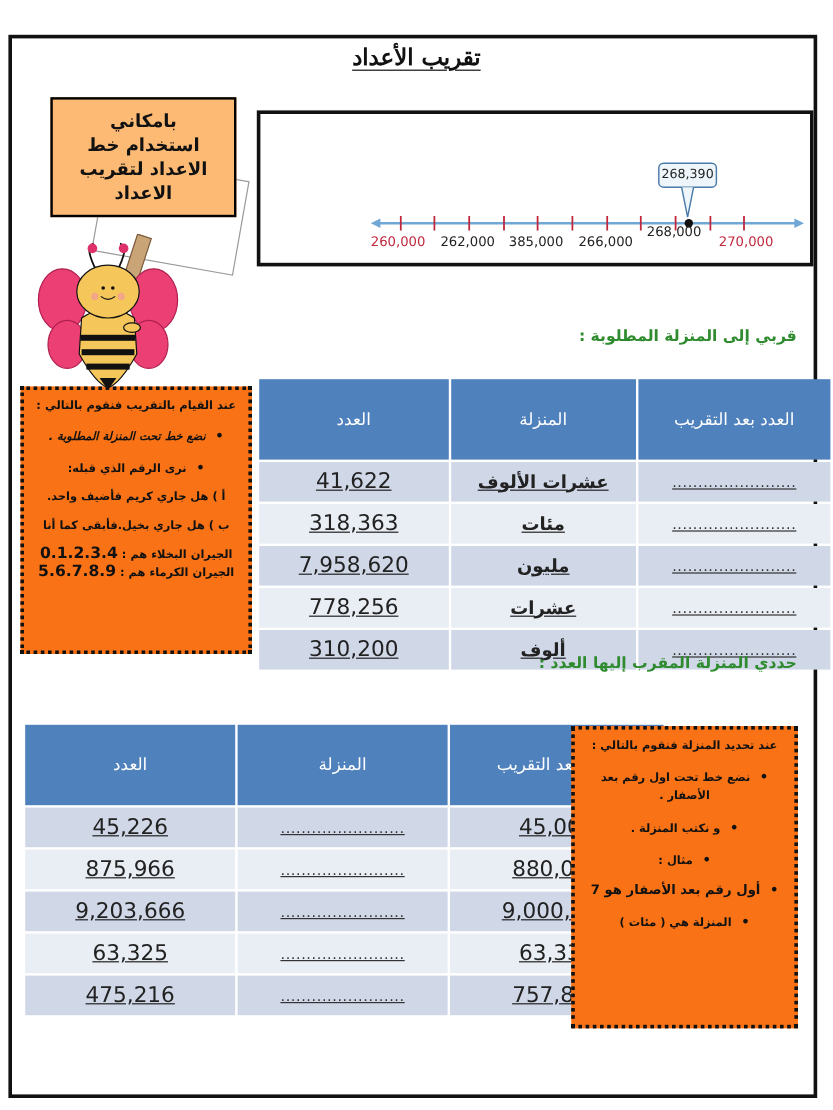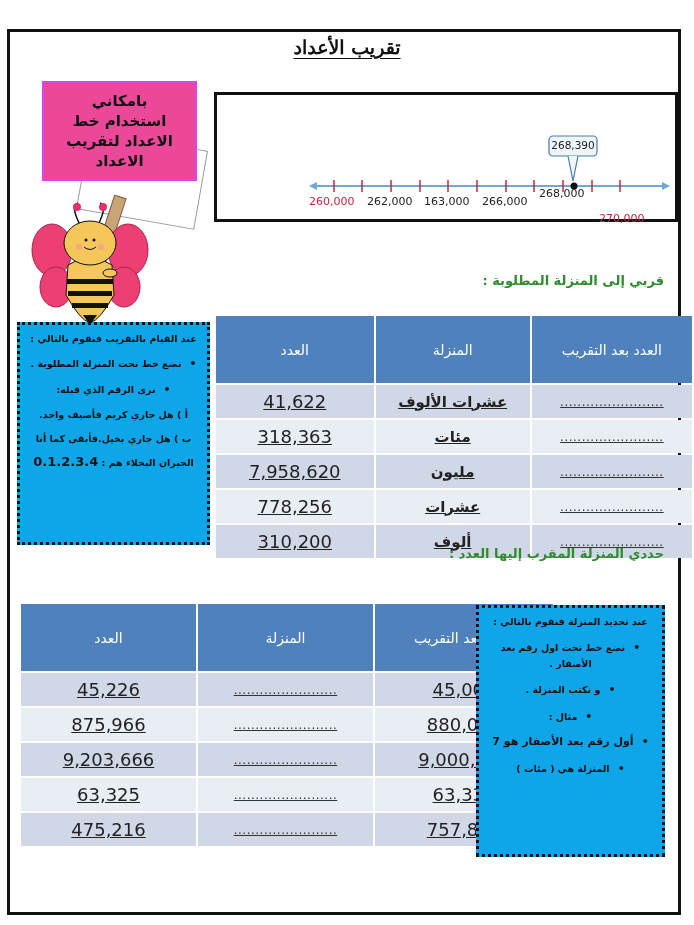--- a/index.html
+++ b/index.html
@@ -6,40 +6,40 @@
   body { width: 694px; height: 925px; position: relative; overflow: hidden;
          font-family: "DejaVu Sans", sans-serif; color: #111; }
   .page-frame { position: absolute; left: 7px; top: 29px; width: 668px; height: 880px;
                 border: 3px solid #111; box-sizing: content-box; }
   .title { position: absolute; left: 0; width: 694px; top: 36px; text-align: center;
            font-family: "DejaVu Serif", serif; font-size: 19px; font-weight: bold;
            text-decoration: underline; text-underline-offset: 4px; direction: rtl; }
 
   
   .sign { position: absolute; left: 42px; top: 81px; width: 151px; height: 96px;
-          border: 2px solid #d946ef; background: #ec4899; z-index: 3;
+          border: 2px solid #000000; background: #fdba74; z-index: 3;
           display: flex; align-items: center; justify-content: center; text-align: center;
           font-size: 15px; font-weight: bold; line-height: 20px; direction: rtl; }
   .sign-back { position: absolute; left: 82px; top: 140px; width: 118px; height: 78px;
                border: 1px solid #999; background: #fff; transform: rotate(10deg); z-index: 2; }
   .bee { position: absolute; left: 30px; top: 195px; width: 120px; height: 130px; z-index: 4; }
 
   
   .nl-box { position: absolute; left: 214px; top: 92px; width: 464px; height: 130px;
             border: 3px solid #111; box-sizing: border-box; background: #fff; }
   .nl-caption { position: absolute; right: 18px; top: 12px; font-size: 8.5px; direction: rtl; color: #222; white-space: nowrap; }
   .nl-caption b { font-weight: bold; }
   .nl-svg { position: absolute; left: 0; top: 0; }
 
   
   .section-heading { position: absolute; font-size: 13px; font-weight: bold; color: #2e8b2e;
                      direction: rtl; white-space: nowrap; }
 
   
-  .info-box { position: absolute; border: 3px dotted #111; box-sizing: border-box; background: #0ea5e9;
+  .info-box { position: absolute; border: 3px dotted #111; box-sizing: border-box; background: #f97316;
               direction: rtl; font-size: 9.5px; font-weight: bold; }
   .info-box .line { text-align: center; margin: 0; white-space: nowrap; }
   .info-box .bullet::before { content: "•"; margin-left: 8px; font-size: 11px; }
   .info-box .big { font-size: 13px; font-weight: 900; direction: ltr; unicode-bidi: embed; }
 
   
   table.round { position: absolute; border-collapse: separate; border-spacing: 2px;
                 font-family: "DejaVu Sans", sans-serif; }
   table.round th { background: #4f81bd; color: #fff; font-weight: normal; font-size: 14px;
                    height: 33px; padding: 17px; text-align: center; direction: rtl; }
@@ -113,37 +113,41 @@
         <line x1="375" y1="85" x2="375" y2="97"></line>
       <line x1="403" y1="85" x2="403" y2="97"></line>
     </g>
     <circle cx="357" cy="91" r="3.5" fill="#111"></circle>
     <rect x="332" y="41" width="48" height="20" rx="4" fill="#eef6fb" stroke="#4a7aa8" stroke-width="1.2"></rect>
     <path d="M351 61 L356 86 L361 61" fill="#eef6fb" stroke="#4a7aa8" stroke-width="1.2"></path>
   </svg>
   <div style="position:absolute;left:332px;top:44px;width:48px;text-align:center;font-size:10.5px;color:#222;">268,390</div>
   <div style="position:absolute;left:92px;top:100px;font-size:11px;color:#c0283c;">260,000</div>
   <div style="position:absolute;left:150px;top:100px;font-size:11px;color:#222;">262,000</div>
-  <div style="position:absolute;left:207px;top:100px;font-size:11px;color:#222;">163,000</div>
+  <div style="position:absolute;left:207px;top:100px;font-size:11px;color:#222;">385,000</div>
   <div style="position:absolute;left:265px;top:100px;font-size:11px;color:#222;">266,000</div>
   <div style="position:absolute;left:322px;top:92px;font-size:11px;color:#222;">268,000</div>
-  <div style="position:absolute;left:382px;top:100px;font-size:11px;color:#c0283c;margin-top:17px;">270,000</div>
+  <div style="position:absolute;left:382px;top:100px;font-size:11px;color:#c0283c;">270,000</div>
 </div>
 
 <div class="section-heading" style="right:30px;top:273px;">قربي إلى المنزلة المطلوبة :</div>
 
 <div class="info-box" style="left:17px;top:322px;width:193px;height:223px;padding-top:8px;">
   <p class="line" style="margin-bottom:13px;">عند القيام بالتقريب فنقوم بالتالي :</p>
-  <p class="line bullet" style="margin-bottom:13px;">نضع خط تحت المنزلة المطلوبة .</p>
+  <p class="line bullet" style="margin-bottom:13px;font-style:italic;">نضع خط تحت المنزلة المطلوبة .</p>
   <p class="line bullet" style="margin-bottom:13px;">نرى الرقم الذي قبله:</p>
   <p class="line" style="margin-bottom:13px;">أ ) هل جاري كريم فأضيف واحد.</p>
   <p class="line" style="margin-bottom:10px;">ب ) هل جاري بخيل.فأبقى كما أنا</p>
   <p class="line" style="margin-bottom:0;">
     <span>الجيران البخلاء هم :</span>
     <span class="big">0.1.2.3.4</span>
+  </p>
+  <p class="line">
+    <span>الجيران الكرماء هم :</span>
+    <span class="big">5.6.7.8.9</span>
   </p>
 </div>
 
 <table class="round" style="left:214px;top:314px;" dir="rtl">
   <thead>
     <tr>
       <th style="width:143px;">العدد بعد التقريب</th>
       <th style="width:144px;">المنزلة</th>
       <th style="width:143px;">العدد</th>
     </tr>

